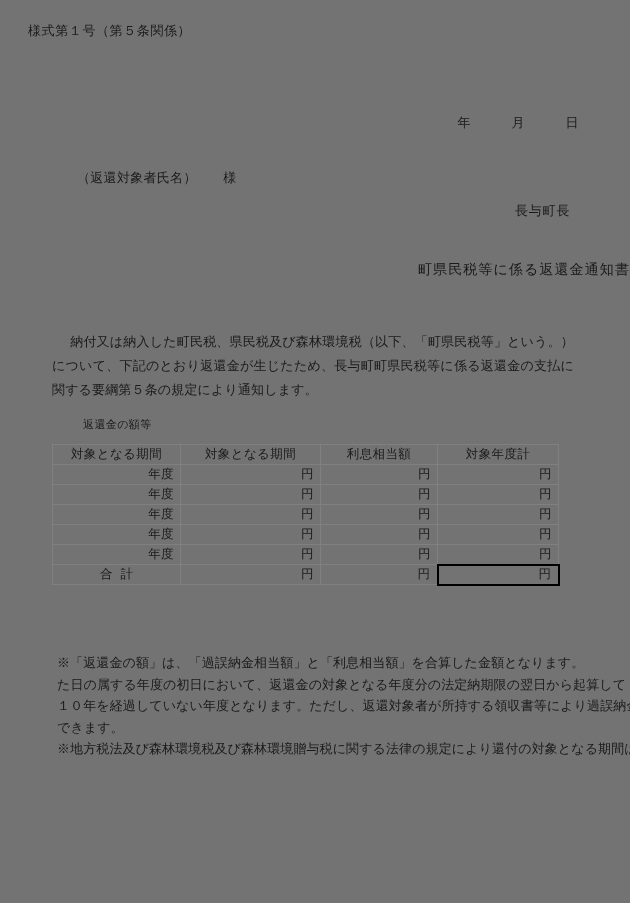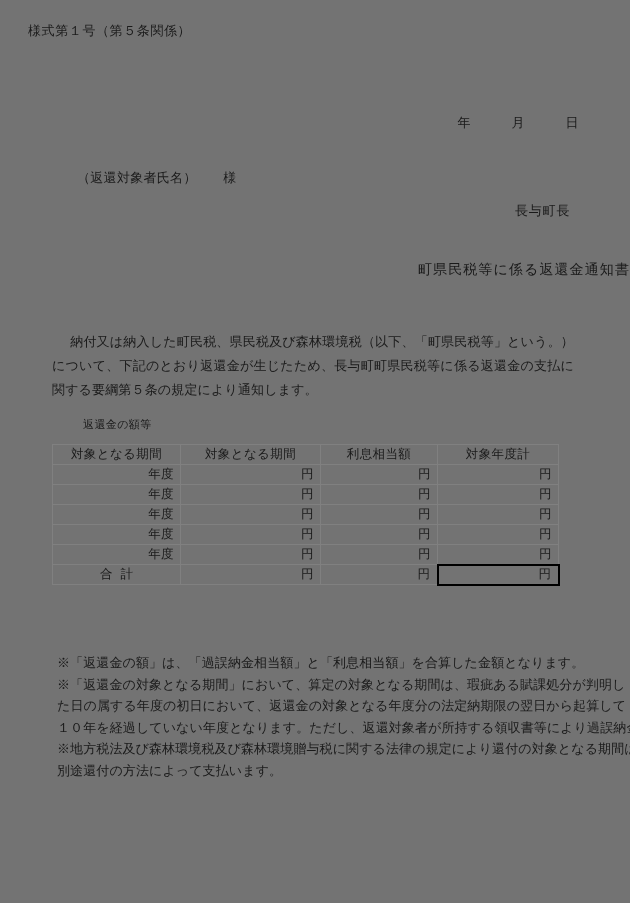--- a/index.html
+++ b/index.html
@@ -220,20 +220,19 @@
         <td class="total-label">合計</td>
         <td class="amount">円</td>
         <td class="amount">円</td>
         <td class="grand-total">円</td>
       </tr>
     </tbody>
   </table>
 
   <div class="notes">
     <span class="note-line">※「返還金の額」は、「過誤納金相当額」と「利息相当額」を合算した金額となります。</span>
-    <span class="note-line">※「返還金の対象となる期間」において、算定の対象となる期間は、瑕疵ある賦課処分が判明し</span>
     <span class="note-line">た日の属する年度の初日において、返還金の対象となる年度分の法定納期限の翌日から起算して</span>
     <span class="note-line">１０年を経過していない年度となります。ただし、返還対象者が所持する領収書等により過誤納金相</span>
+    <span class="note-line">できます。</span>
     <span class="note-line">※地方税法及び森林環境税及び森林環境贈与税に関する法律の規定により還付の対象となる期間は、</span>
-    <span class="note-line">別途還付の方法によって支払います。</span>
   </div>
 
 </div>
 
 </body></html>

